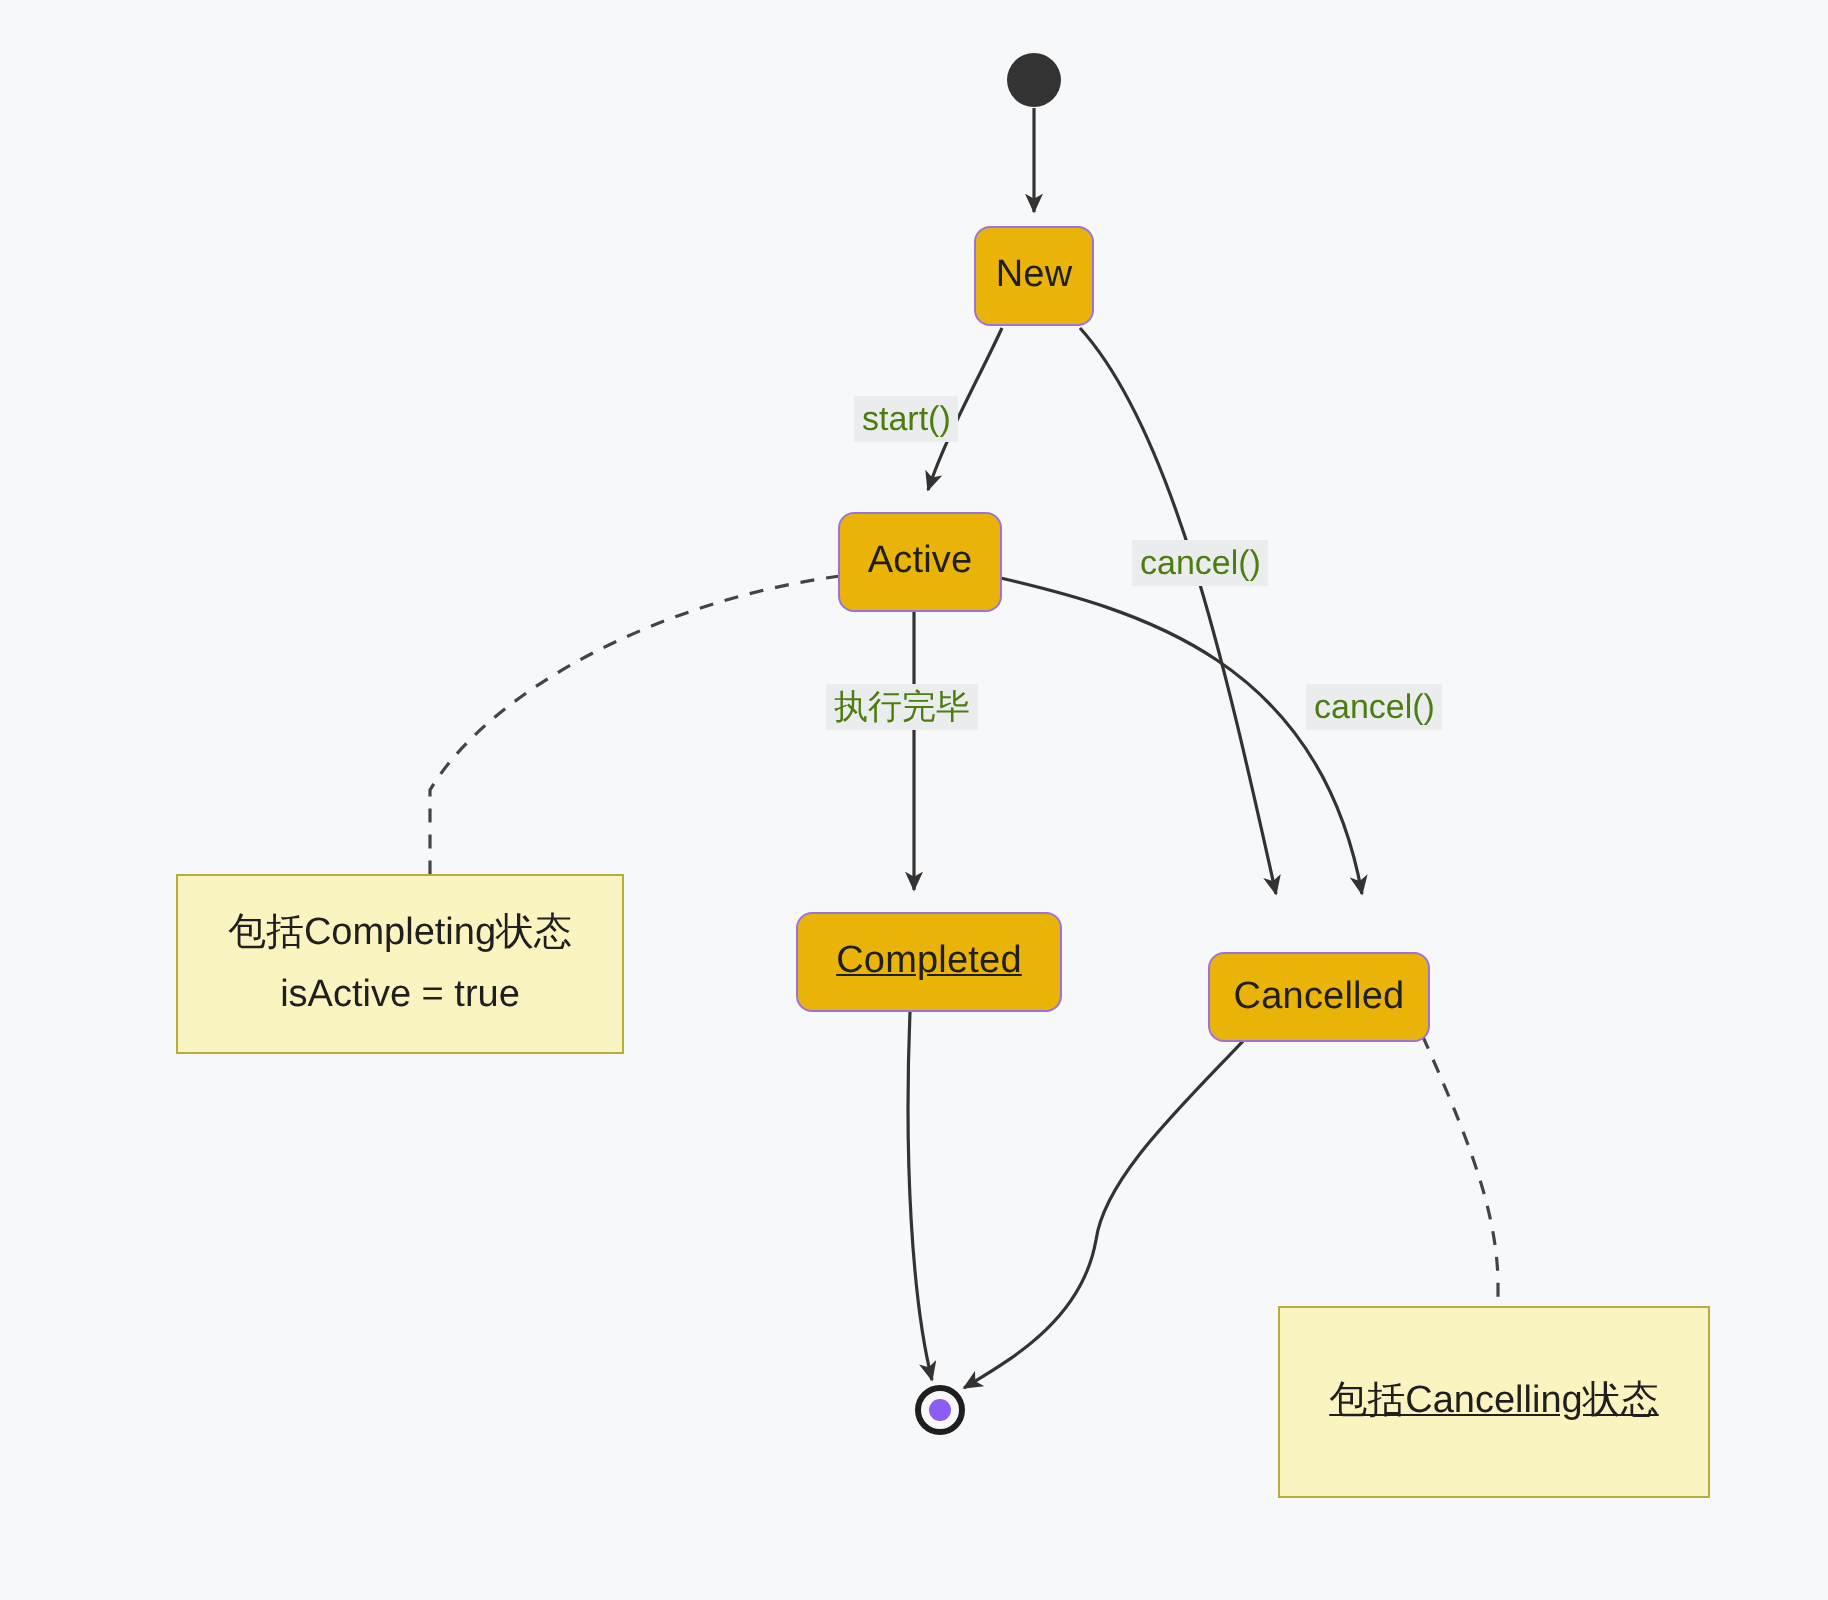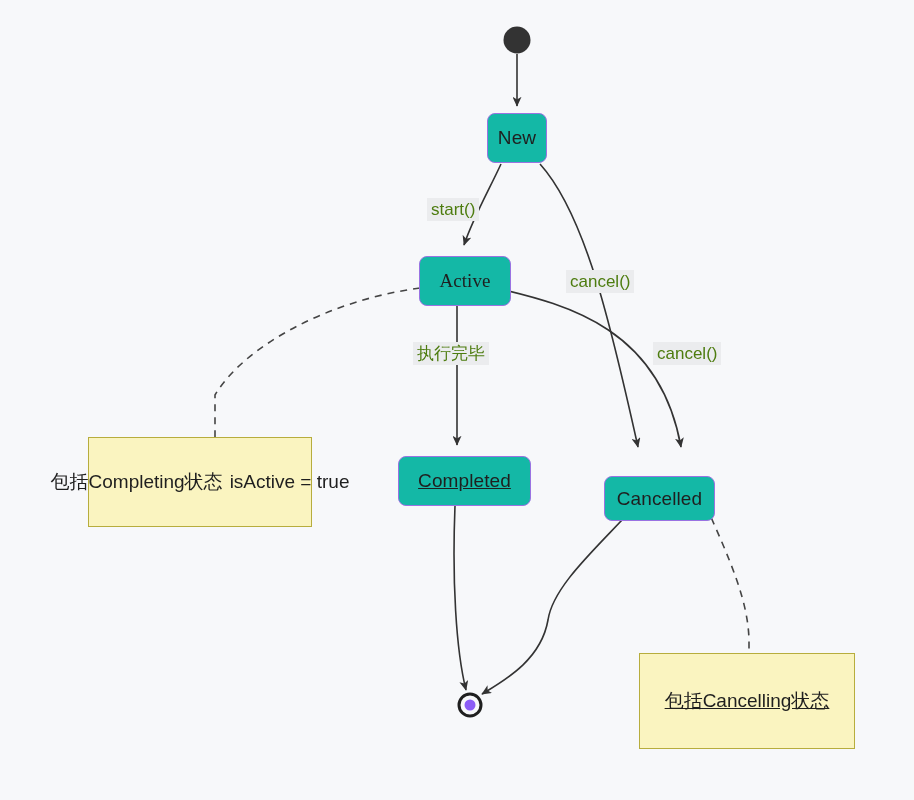--- a/index.html
+++ b/index.html
@@ -31,21 +31,21 @@
   }
   .note-link {
     fill: none;
     stroke: #444444;
     stroke-width: 1.6;
     stroke-dasharray: 7 6;
   }
   .state-node {
     position: absolute;
     box-sizing: border-box;
-    background: #14b8a6;
+    background: #eab308;
     border: 1.7px solid #9a73e2;
     border-radius: 8px;
     display: flex;
     align-items: center;
     justify-content: center;
     color: #1f1f1f;
     font-size: 19px;
     letter-spacing: .1px;
     white-space: nowrap;
   }
@@ -57,21 +57,21 @@
     line-height: 21px;
     padding: 1px 4px;
     white-space: nowrap;
   }
   .note-box {
     position: absolute;
     box-sizing: border-box;
     background: #faf4c0;
     border: 1.4px solid #b7ad3d;
     display: flex;
-    flex-direction: row;
+    flex-direction: column;
     align-items: center;
     justify-content: center;
     gap: 7px;
     color: #1f1f1f;
     font-size: 19px;
     line-height: 24px;
     white-space: nowrap;
   }
 </style>
 </head>
@@ -108,21 +108,21 @@
     </g>
 
     <path class="note-link" d="M420,288 C330,300 245,345 215,395 L215,437"></path>
     <path class="note-link" d="M706,506 C730,560 748,600 749,640 L749,653"></path>
   </svg>
 
   <div class="state-node" style="left:487px; top:113px; width:60px; height:50px;">
     <span>New</span>
   </div>
 
-  <div class="state-node" style="left:419px; top:256px; width:92px; height:50px;font-family:Liberation Serif, serif;">
+  <div class="state-node" style="left:419px; top:256px; width:82px; height:50px;">
     <span>Active</span>
   </div>
 
   <div class="state-node" style="left:398px; top:456px; width:133px; height:50px;text-decoration:underline;">
     <span>Completed</span>
   </div>
 
   <div class="state-node" style="left:604px; top:476px; width:111px; height:45px;">
     <span>Cancelled</span>
   </div>

